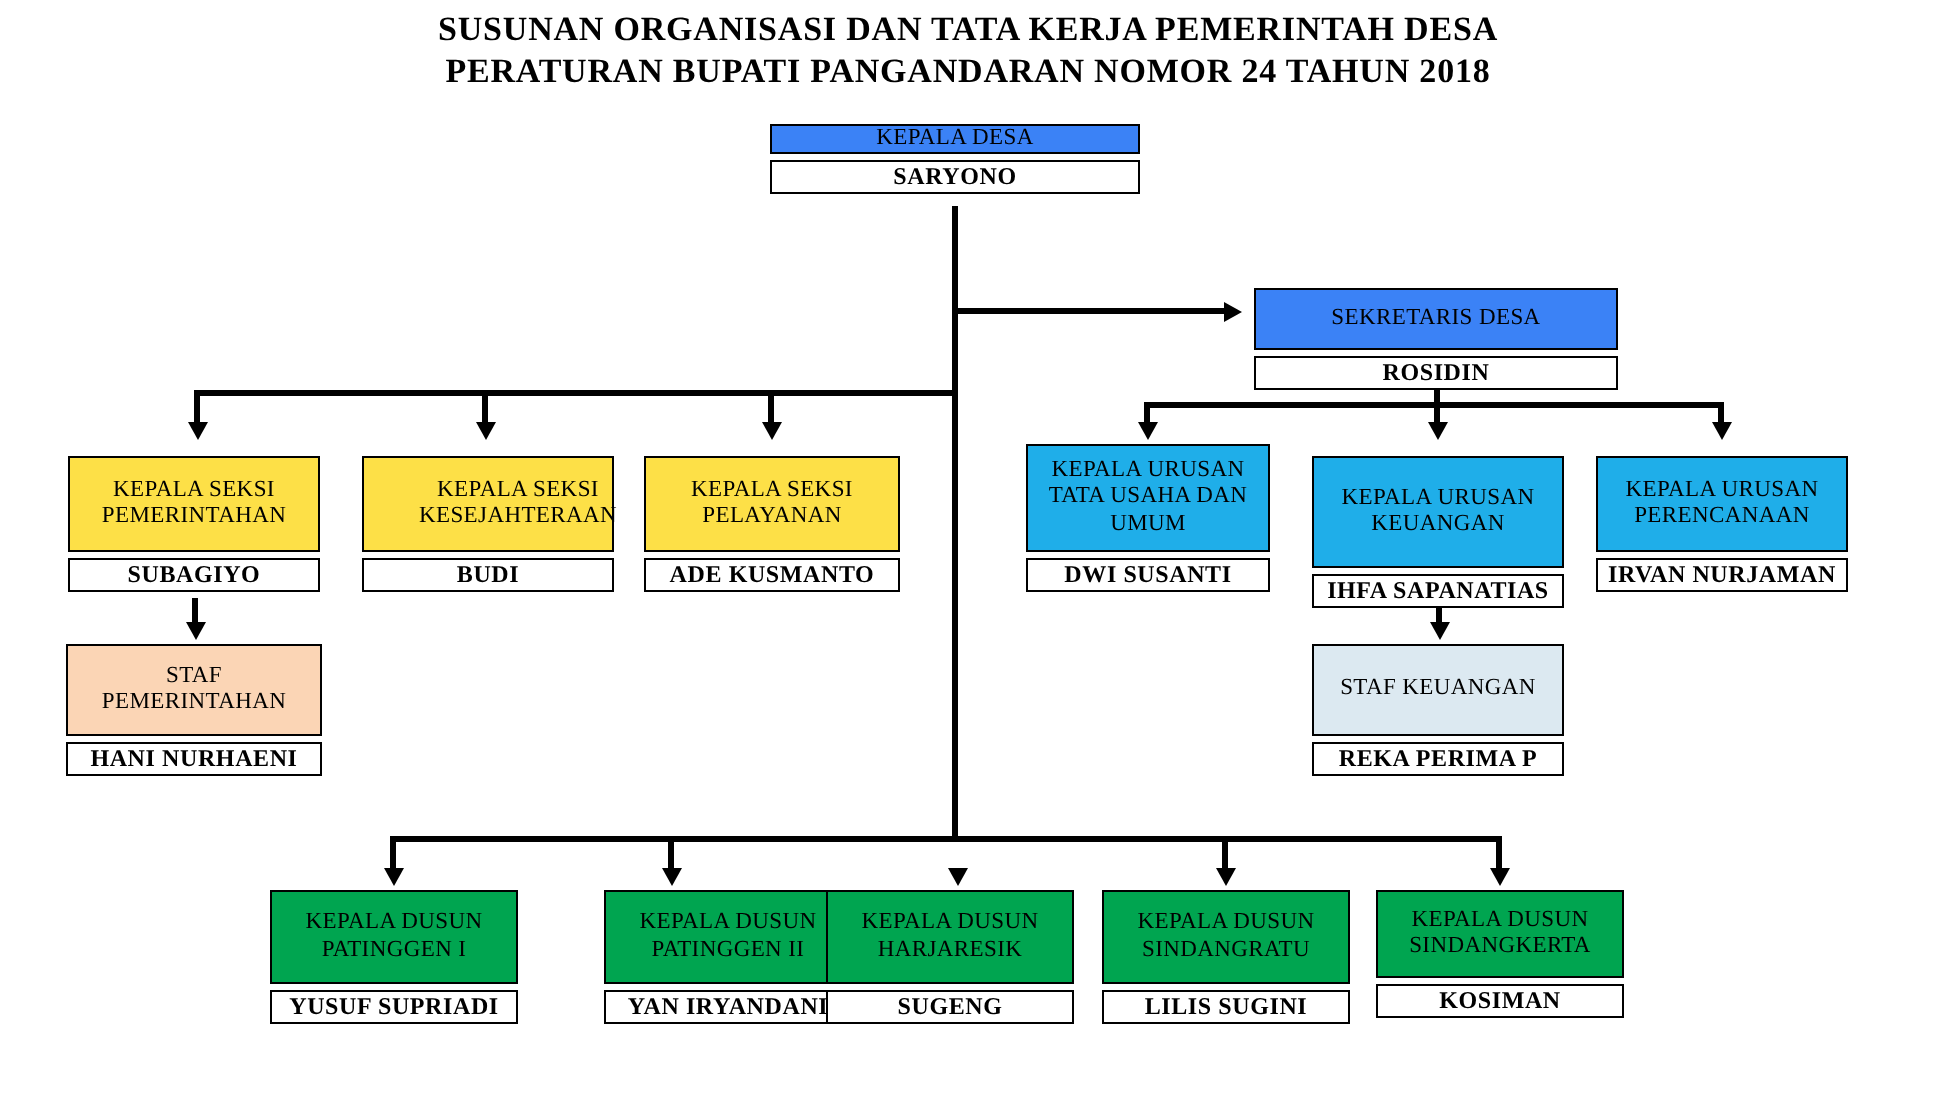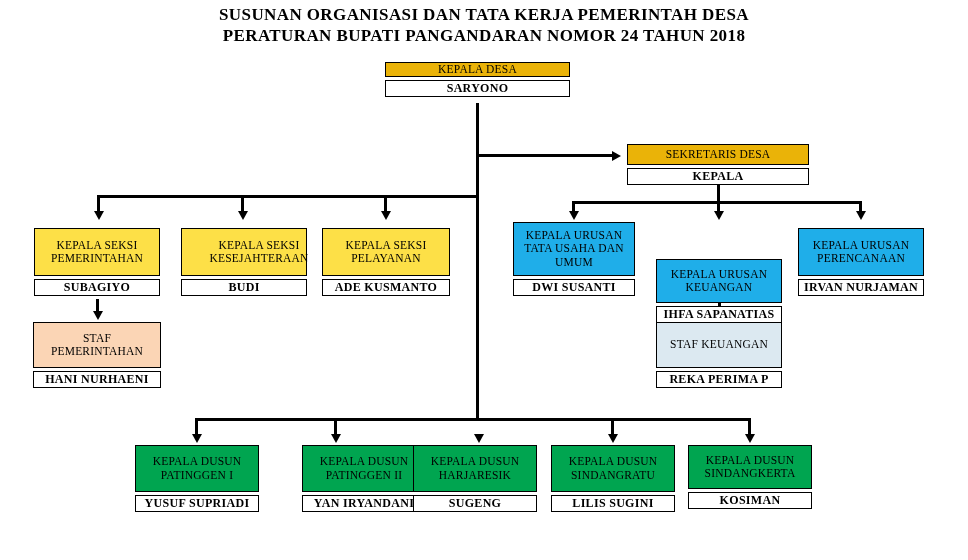--- a/index.html
+++ b/index.html
@@ -58,21 +58,21 @@
     font-family: "Liberation Serif", serif;
     font-weight: bold;
     font-size: 12px;
     letter-spacing: 0.3px;
     height: 17px;
     width: 100%;
     margin-top: 3px;
   }
 
   
-  .c-red    { background: #eab308; }
+  .c-red    { background: #3b82f6; }
   .c-orange { background: #fde047; }
   .c-blue   { background: #1FAEE9; }
   .c-green  { background: #00A550; }
   .c-peach  { background: #FBD5B5; }
   .c-ltblue { background: #DCE9F1; }
 
   
   .ln {
     position: absolute;
     background: #000000;
@@ -141,22 +141,22 @@
   <div class="ln" style="left:748px; top:418px; width:3px; height:18px;"></div>
   <div class="arrow-down" style="left:744.5px; top:434px;"></div>
 </div>
 
 <div class="node" style="left:385px; top:62px; width:185px;">
   <div class="node-title c-red" style="height:15px;">KEPALA DESA</div>
   <div class="node-name">SARYONO</div>
 </div>
 
 <div class="node" style="left:627px; top:144px; width:182px;">
-  <div class="node-title c-red" style="height:21px;">SEKRETARIS DESA</div>
-  <div class="node-name">KEPALA</div>
+  <div class="node-title c-red" style="height:31px;">SEKRETARIS DESA</div>
+  <div class="node-name">ROSIDIN</div>
 </div>
 
 <div class="node" style="left:34px; top:228px; width:126px;">
   <div class="node-title c-orange" style="height:48px;">KEPALA SEKSI PEMERINTAHAN</div>
   <div class="node-name">SUBAGIYO</div>
 </div>
 
 <div class="node" style="left:181px; top:228px; width:126px;">
   <div class="node-title c-orange" style="height:48px;padding-left:32px;">KEPALA SEKSI KESEJAHTERAAN</div>
   <div class="node-name">BUDI</div>
@@ -166,21 +166,21 @@
   <div class="node-title c-orange" style="height:48px;">KEPALA SEKSI PELAYANAN</div>
   <div class="node-name">ADE KUSMANTO</div>
 </div>
 
 <div class="node" style="left:513px; top:222px; width:122px;">
   <div class="node-title c-blue" style="height:54px;">KEPALA URUSAN TATA USAHA DAN UMUM</div>
   <div class="node-name">DWI SUSANTI</div>
 </div>
 
 <div class="node" style="left:656px; top:228px; width:126px;">
-  <div class="node-title c-blue" style="height:44px;margin-top:31px;">KEPALA URUSAN KEUANGAN</div>
+  <div class="node-title c-blue" style="height:56px;">KEPALA URUSAN KEUANGAN</div>
   <div class="node-name">IHFA SAPANATIAS</div>
 </div>
 
 <div class="node" style="left:798px; top:228px; width:126px;">
   <div class="node-title c-blue" style="height:48px;">KEPALA URUSAN PERENCANAAN</div>
   <div class="node-name">IRVAN NURJAMAN</div>
 </div>
 
 <div class="node" style="left:33px; top:322px; width:128px;">
   <div class="node-title c-peach" style="height:46px;">STAF PEMERINTAHAN</div>

